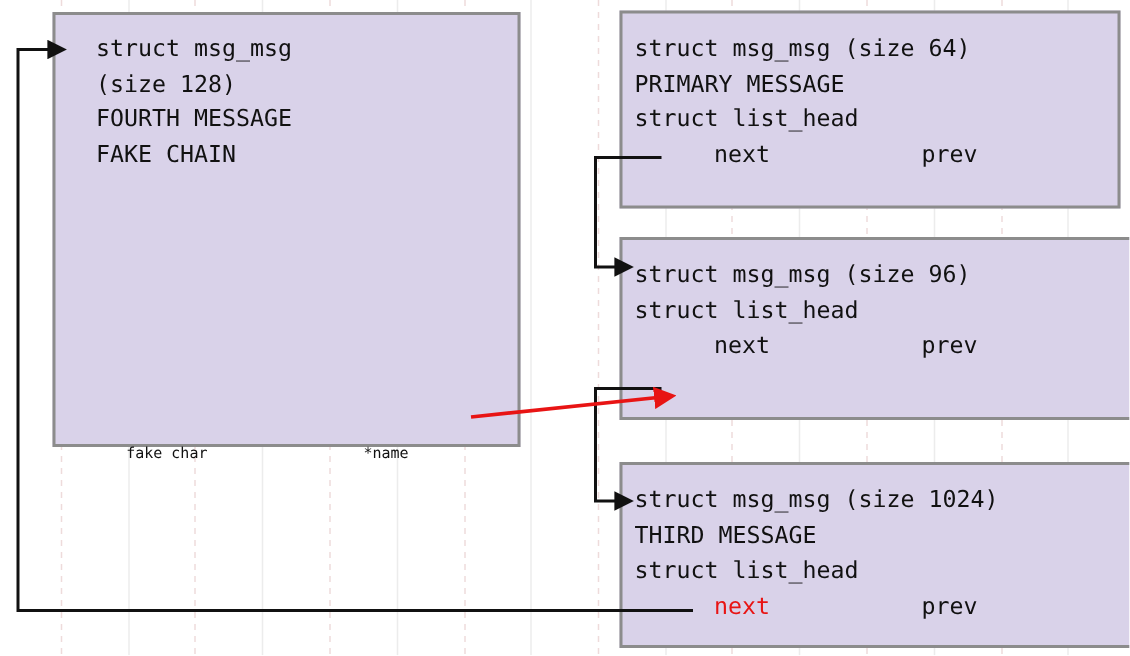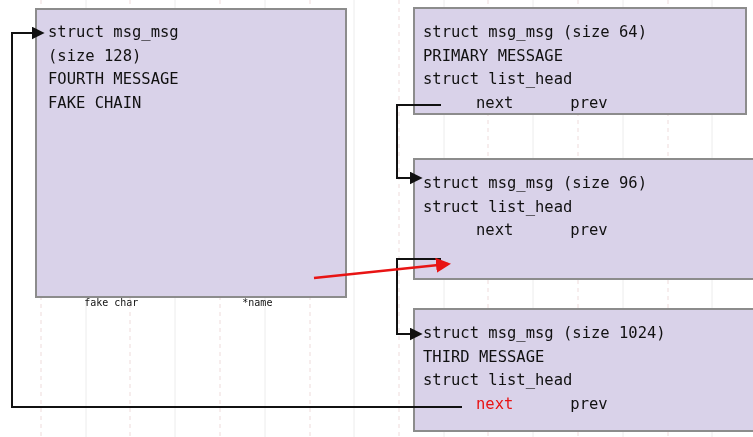--- a/index.html
+++ b/index.html
@@ -8,24 +8,24 @@
     font-family:"DejaVu Sans Mono","Liberation Mono",monospace;
   }
   .layer{position:absolute;left:0;top:0;width:753px;height:437px;}
   .grid-layer{z-index:0;}
   .connector-layer{z-index:2;pointer-events:none;}
   .box{
     position:absolute;z-index:1;box-sizing:border-box;
     background:#d9d2e9;border:2px solid #8c8c8c;color:#111111;
   }
   .line{white-space:pre;font-size:15.5px;line-height:23.5px;color:#111111;}
-  .pad-left-box{padding:11px 0 0 11px;}
+  .pad-left-box{padding:11px 0 0 27px;}
   .pad-right-box{padding:12px 0 0 8px;}
   .np-next{margin-left:53px;}
-  .np-prev{margin-left:57px;}
+  .np-prev{margin-left:101px;}
   .red-text{color:#e81414;}
   .field-row{position:absolute;left:11px;top:257px;white-space:pre;font-size:10px;line-height:23.5px;}
   .field-name{margin-left:104px;}
 </style>
 </head>
 <body>
 
 <div class="stage">
 
   <svg class="layer grid-layer" width="753" height="437" viewBox="0 0 753 437" xmlns="http://www.w3.org/2000/svg">
@@ -56,21 +56,21 @@
       <div class="line">struct msg_msg</div>
       <div class="line">(size 128)</div>
       <div class="line">FOURTH MESSAGE</div>
       <div class="line">FAKE CHAIN</div>
     </div>
     <div class="field-row">
       <span>fake char</span><span class="field-name">*name</span>
     </div>
   </div>
 
-  <div class="box pad-right-box" style="left:413px;top:7px;width:334px;height:108px;">
+  <div class="box pad-right-box" style="left:413px;top:7px;width:334px;height:132px;">
     <div class="line">struct msg_msg (size 64)</div>
     <div class="line">PRIMARY MESSAGE</div>
     <div class="line">struct list_head</div>
     <div class="line"><span class="np-next">next</span><span class="np-prev">prev</span></div>
   </div>
 
   <div class="box pad-right-box" style="left:413px;top:158px;width:384px;height:122px;">
     <div class="line">struct msg_msg (size 96)</div>
     <div class="line">struct list_head</div>
     <div class="line"><span class="np-next">next</span><span class="np-prev">prev</span></div>

